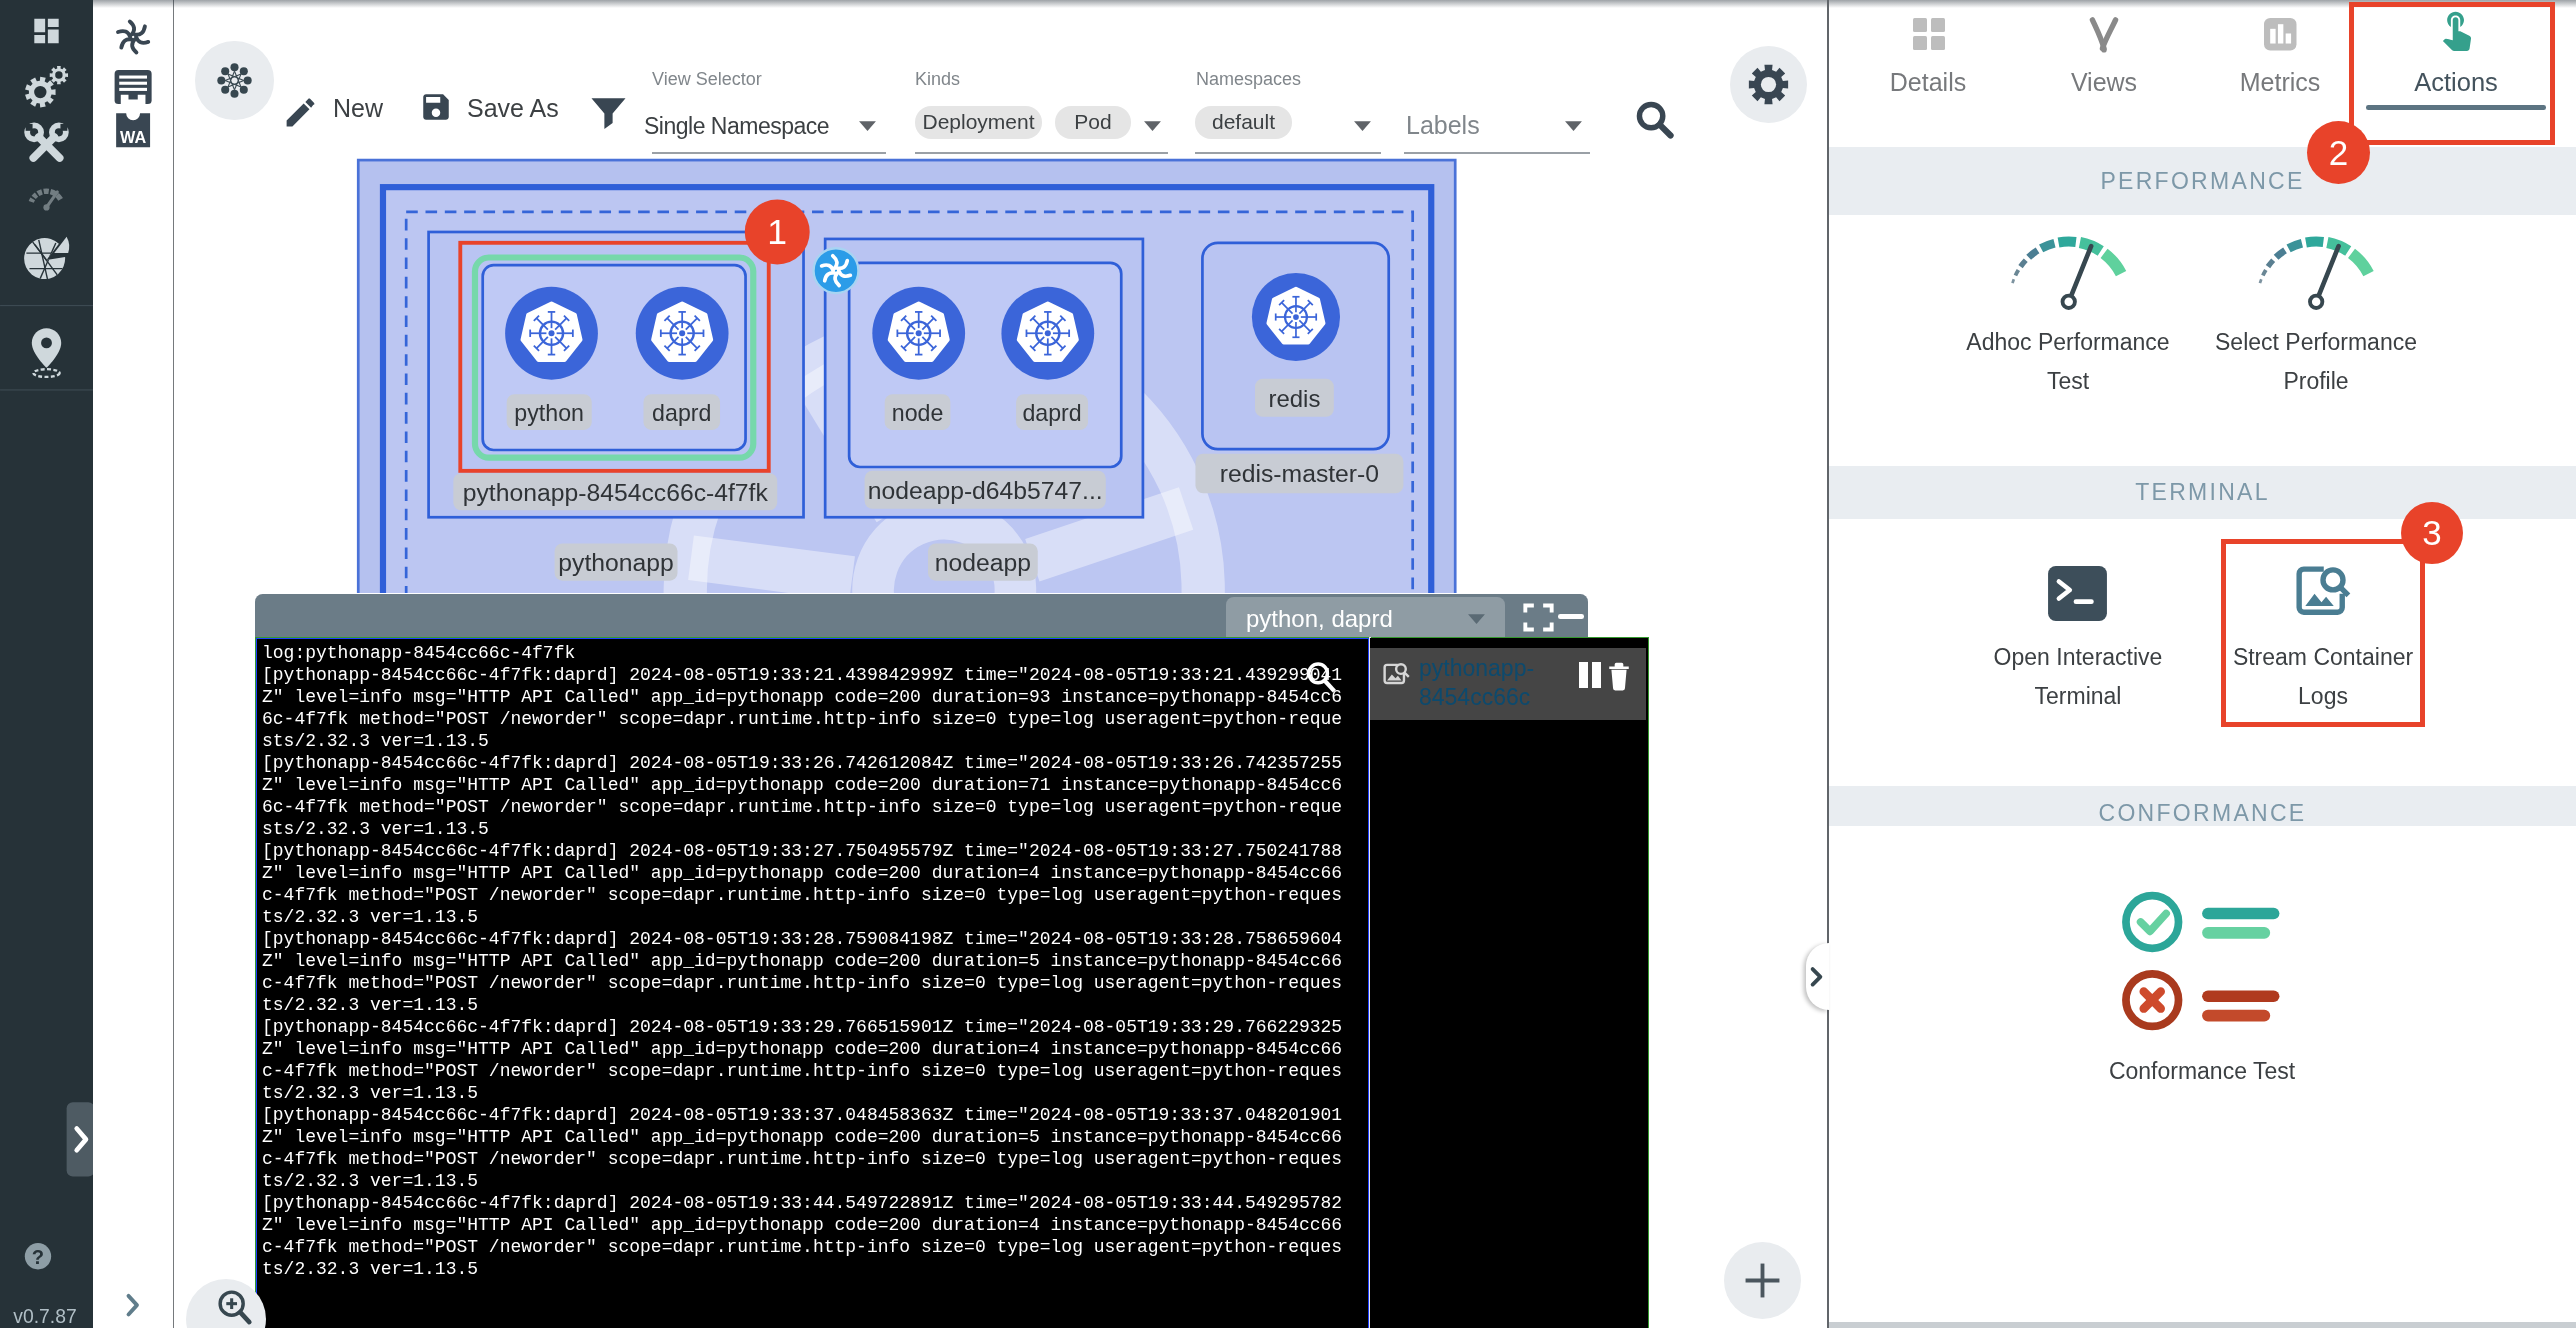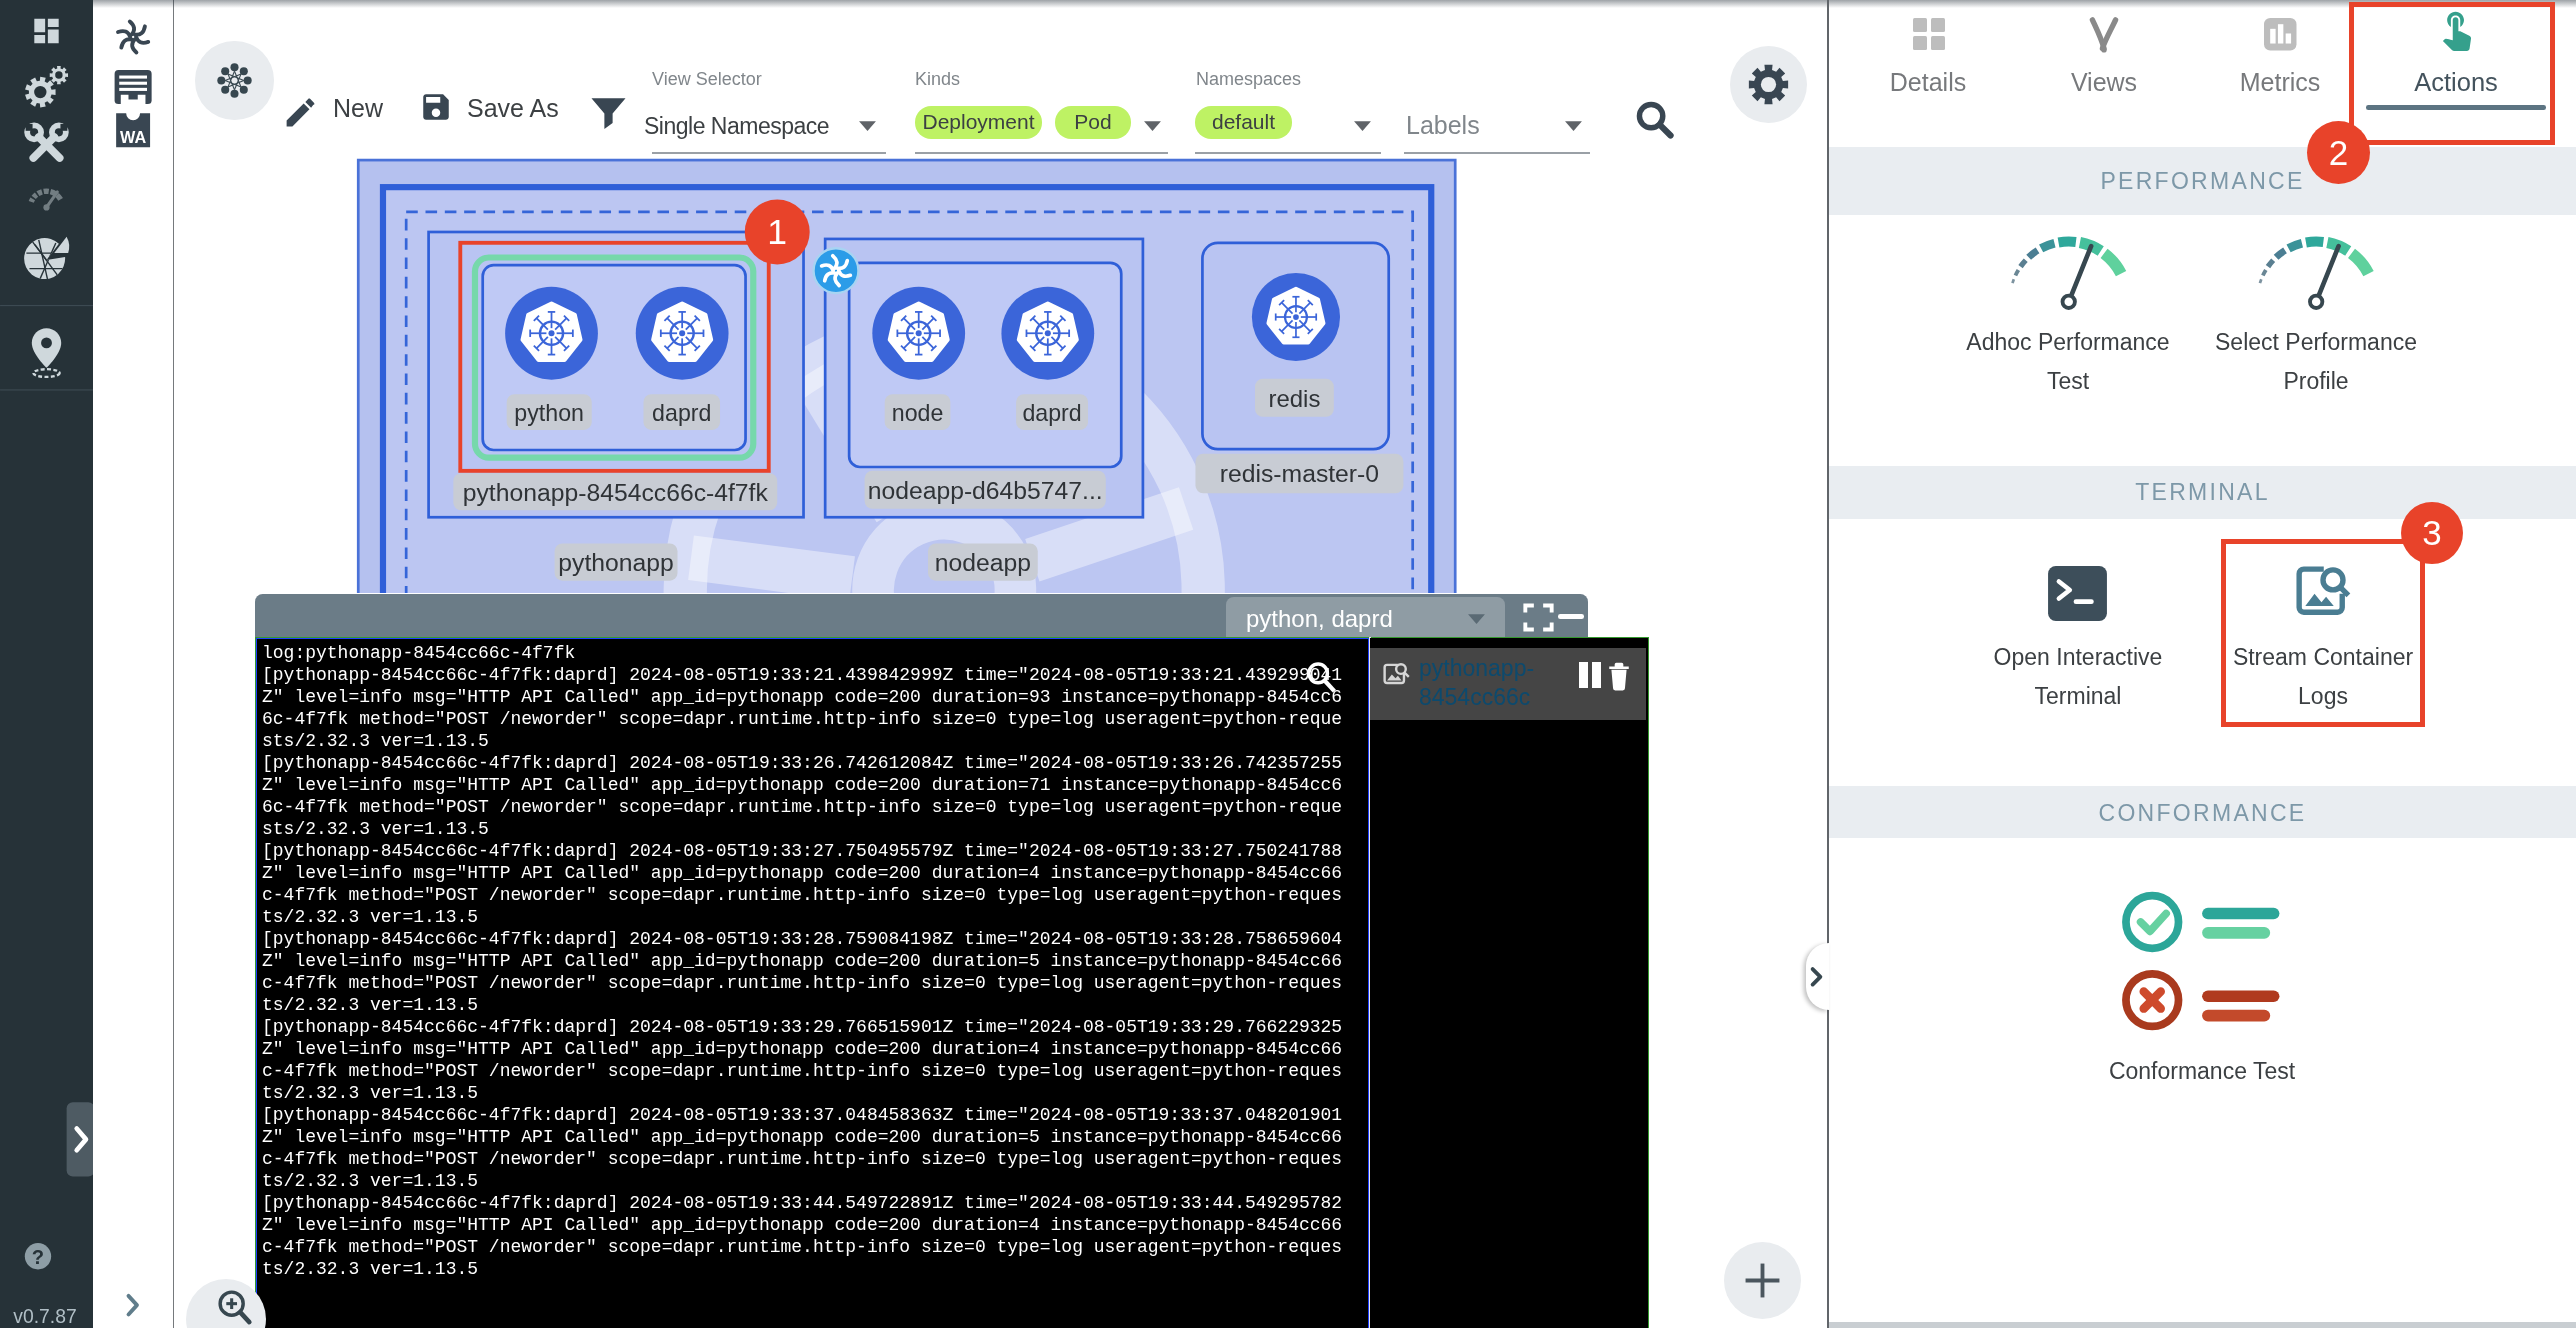--- a/index.html
+++ b/index.html
@@ -1,17 +1,17 @@
 <!DOCTYPE html>
 <html style="font-size:12.4px"><head><meta charset="utf-8"><style>
 *{margin:0;padding:0;box-sizing:border-box}
 html,body{width:2576px;height:1329px;overflow:hidden;background:#fff;
  font-family:"Liberation Sans",sans-serif;position:relative}
 .abs{position:absolute}
-.chipT{position:absolute;background:#bef264;border-radius:16.2px;height:32.5px;line-height:32.5px;
+.chipT{position:absolute;background:#e5e5e5;border-radius:16.2px;height:32.5px;line-height:32.5px;
  text-align:center;font-size:21px;color:#3c4043}
 .lbl{position:absolute;font-size:18px;color:#80868b}
 .val{position:absolute;font-size:25px;color:#3c4043}
 .uline{position:absolute;height:1.5px;background:#9aa0a6}
 .band{position:absolute;left:1829px;width:747px;background:#e9edf1;color:#7d98a8;
  font-size:23px;letter-spacing:2.3px;text-align:center}
 .tabtxt{position:absolute;font-size:25px;color:#77797c;transform:translateX(-50%)}
 .actlbl{position:absolute;font-size:23px;color:#3c4043;text-align:center;transform:translateX(-50%);line-height:39px}
 </style></head><body>
 
@@ -417,21 +417,21 @@
 <div class="tabtxt" style="left:2280px;top:68px">Metrics</div>
 <svg class="abs" style="left:2434px;top:6.2px" width="45" height="45" viewBox="0 0 24 24">
 <path fill="#35a08c" d="M9 11.24V7.5C9 6.12 10.12 5 11.5 5S14 6.12 14 7.5v3.74c1.21-.81 2-2.18 2-3.74C16 5.01 13.99 3 11.5 3S7 5.01 7 7.5c0 1.56.79 2.93 2 3.74zm9.84 4.63l-4.54-2.26c-.17-.07-.35-.11-.54-.11H13v-6c0-.83-.67-1.5-1.5-1.5S10 6.67 10 7.5v10.74c-3.6-.76-3.54-.75-3.67-.75-.31 0-.59.13-.79.33l-.79.8 4.94 4.94c.27.27.65.44 1.06.44h6.79c.75 0 1.33-.55 1.44-1.28l.75-5.27c.01-.07.02-.14.02-.2 0-.62-.38-1.16-.91-1.38z"></path>
   </svg>
 <div class="tabtxt" style="left:2456px;top:68px;color:#44535d;font-size:25.5px">Actions</div>
 <div class="abs" style="left:2366px;top:105px;width:180px;height:4.6px;background:#5c7482;border-radius:2.3px"></div>
 <div class="abs" style="left:2349px;top:1.5px;width:206px;height:143px;border:5.4px solid #e8432a"></div>
 <div class="abs" style="left:2307px;top:121px;width:63px;height:63px;border-radius:32px;z-index:6;background:#e8432a;color:#fff;font-size:35px;text-align:center;line-height:63px">2</div>
 <div class="band" style="top:147px;height:68px;line-height:68px">PERFORMANCE</div>
 <div class="band" style="top:466px;height:53px;line-height:53px">TERMINAL</div>
-<div class="band" style="top:786px;height:52px;line-height:54px">CONFORMANCE</div>
+<div class="band" style="top:786px;height:40px;line-height:54px">CONFORMANCE</div>
 <svg class="abs" style="left:1829px;top:215px" width="747" height="251" viewBox="0 0 966 324">
     <path d="M 237.3 87.8 A 76.0 76.0 0 0 1 239.0 82.8" fill="none" stroke="#7d93a0" stroke-width="3.5"></path>
     <path d="M 241.1 77.9 A 76.0 76.0 0 0 1 244.9 70.9" fill="none" stroke="#6a8795" stroke-width="5.0"></path>
     <path d="M 247.7 66.4 A 76.0 76.0 0 0 1 254.4 58.2" fill="none" stroke="#5a7f91" stroke-width="7.0"></path>
     <path d="M 258.2 54.4 A 76.0 76.0 0 0 1 269.7 45.5" fill="none" stroke="#4b7e93" stroke-width="9.0"></path>
     <path d="M 274.3 42.9 A 76.0 76.0 0 0 1 291.6 36.3" fill="none" stroke="#3b9399" stroke-width="11.5"></path>
     <path d="M 296.8 35.2 A 76.0 76.0 0 0 1 319.3 34.6" fill="none" stroke="#2fa89b" stroke-width="13.0"></path>
     <path d="M 324.5 35.4 A 76.0 76.0 0 0 1 351.4 46.3" fill="none" stroke="#45c09c" stroke-width="14.5"></path>
     <path d="M 355.7 49.3 A 76.0 76.0 0 0 1 377.7 75.5" fill="none" stroke="#5fd19d" stroke-width="15.0"></path>
     <line x1="310" y1="112" x2="339.0" y2="40.0" stroke="#37474f" stroke-width="6.0" stroke-linecap="round"></line>

